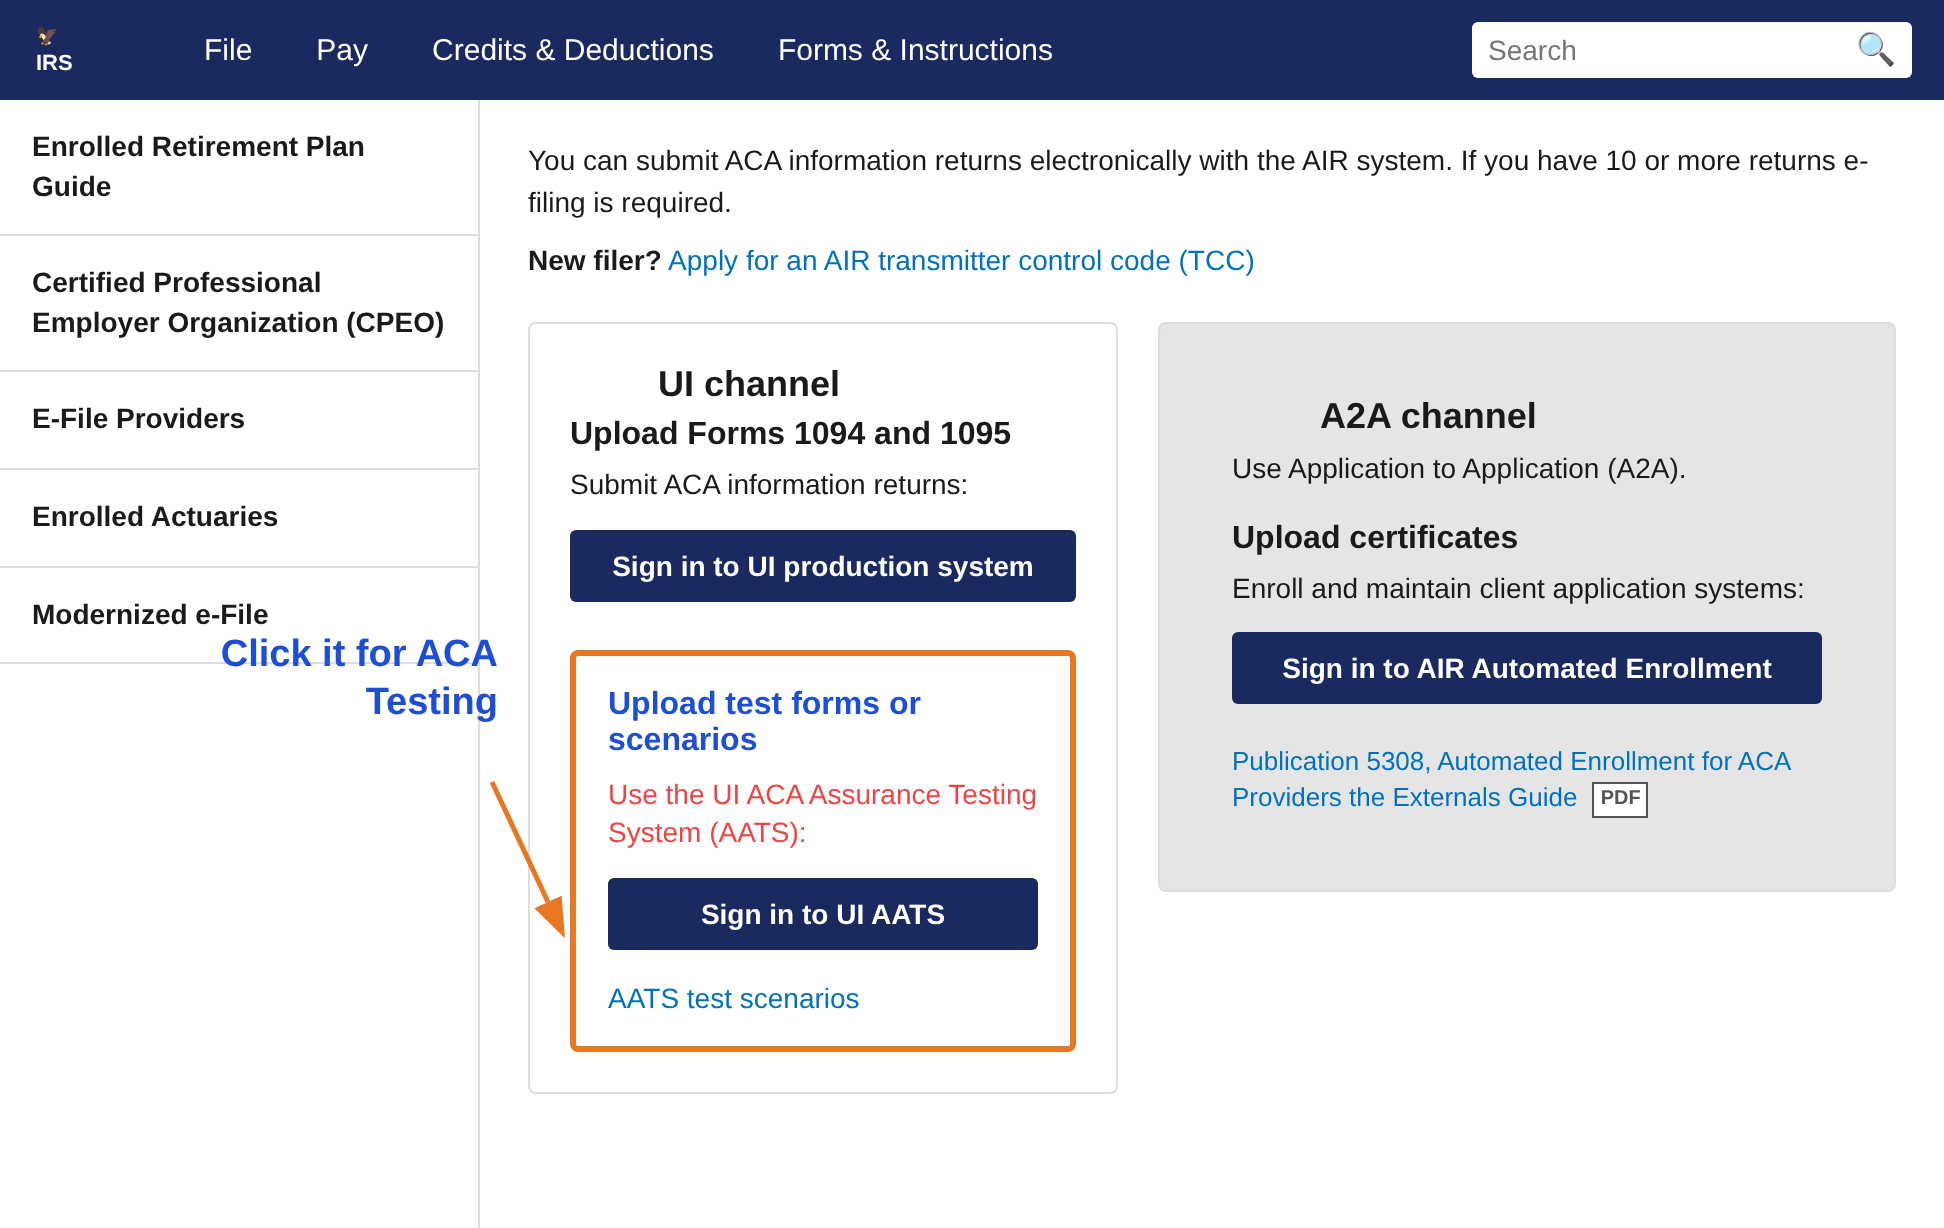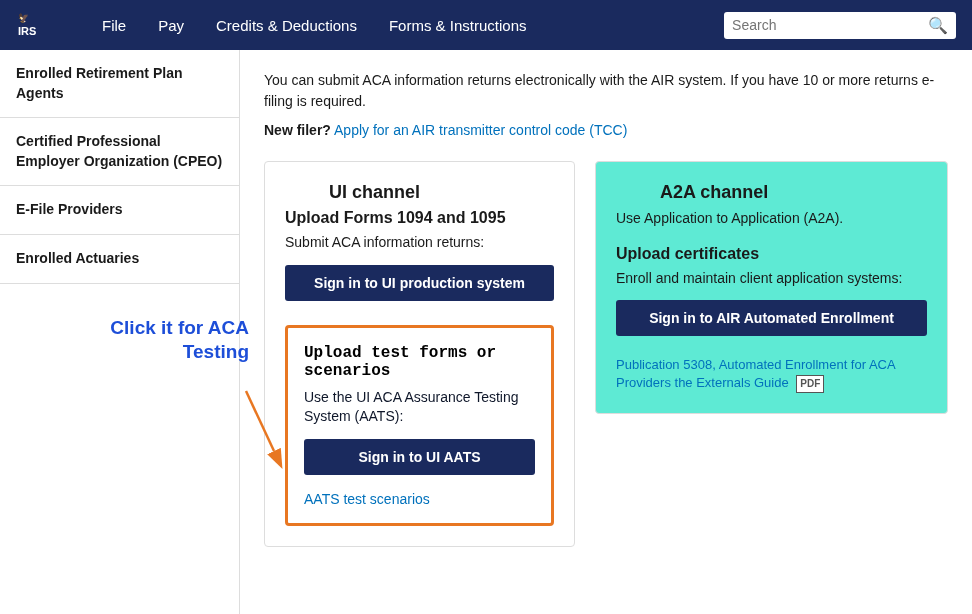--- a/index.html
+++ b/index.html
@@ -40,21 +40,21 @@
       font-size: 15px;
       cursor: pointer;
       white-space: nowrap;
     }
     .search-box {
       display: flex;
       align-items: center;
       background: #fff;
       border-radius: 3px;
       padding: 4px 8px;
-      gap: 16px;
+      gap: 4px;
       min-width: 220px;
     }
     .search-input {
       border: none;
       outline: none;
       font-size: 14px;
       color: #555;
       width: 180px;
       background: transparent;
     }
@@ -168,44 +168,43 @@
     
     .test-section {
       border: 3px solid #e87722;
       border-radius: 4px;
       padding: 16px;
       margin-top: 12px;
     }
     .test-title {
       font-size: 16px;
       font-weight: bold;
-      color: #000000;
+      color: #1d4ed8;
       margin-bottom: 8px;
-      font-family: Liberation Mono, monospace;
     }
     .test-desc {
       font-size: 14px;
-      color: #0f172a;
+      color: #ef4444;
       margin-bottom: 12px;
       line-height: 1.4;
     }
     .aats-link {
       color: #0071bc;
       text-decoration: none;
       font-size: 14px;
       display: block;
       margin-top: 4px;
     }
 
     
     .a2a-card {
-      background: #5eead4;
+      background: #e5e5e5;
       border: 1px solid #ddd;
       border-radius: 4px;
-      padding: 20px;
+      padding: 36px;
       flex: 1;
     }
     .pub-link {
       color: #0071bc;
       text-decoration: none;
       font-size: 13px;
       display: block;
       margin-top: 8px;
       line-height: 1.4;
     }
@@ -246,24 +245,25 @@
   </nav>
   <div class="search-box">
     <input class="search-input" type="text" placeholder="Search" style="">
     <button class="search-icon-btn">🔍</button>
   </div>
 </header>
 
 <div class="page-container">
 
   <aside class="sidebar">
-    <div class="sidebar-item">Enrolled Retirement Plan Agents</div>
+    <div class="sidebar-item">Enrolled Retirement Plan Guide</div>
     <div class="sidebar-item">Certified Professional Employer Organization (CPEO)</div>
     <div class="sidebar-item">E-File Providers</div>
     <div class="sidebar-item">Enrolled Actuaries</div>
+    <div class="sidebar-item">Modernized e-File</div>
   </aside>
 
   <main class="main-content">
     <p class="intro-text">You can submit ACA information returns electronically with the AIR system. If you have 10 or more returns e-filing is required.</p>
     <p class="new-filer-text">
       <strong>New filer?</strong>
       <a href="#">Apply for an AIR transmitter control code (TCC)</a>
     </p>
 
     <div class="channels-row">

